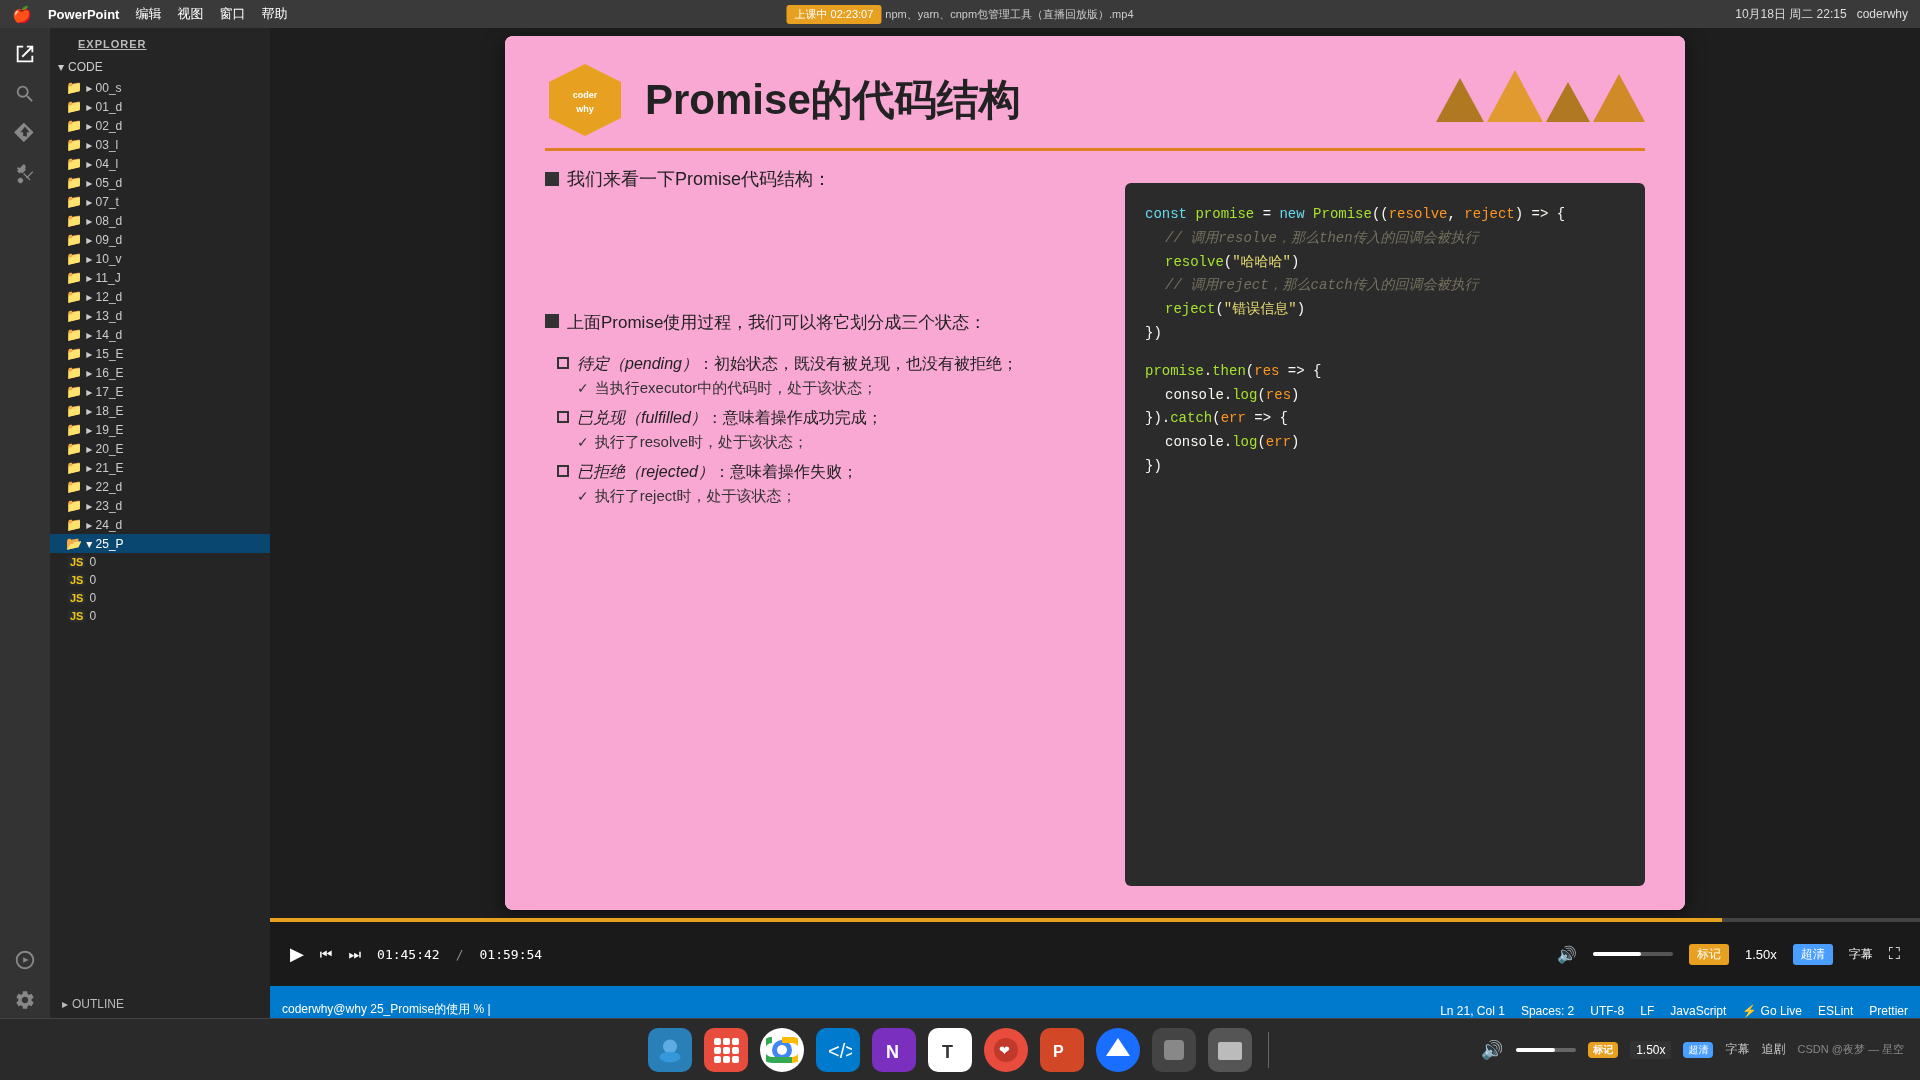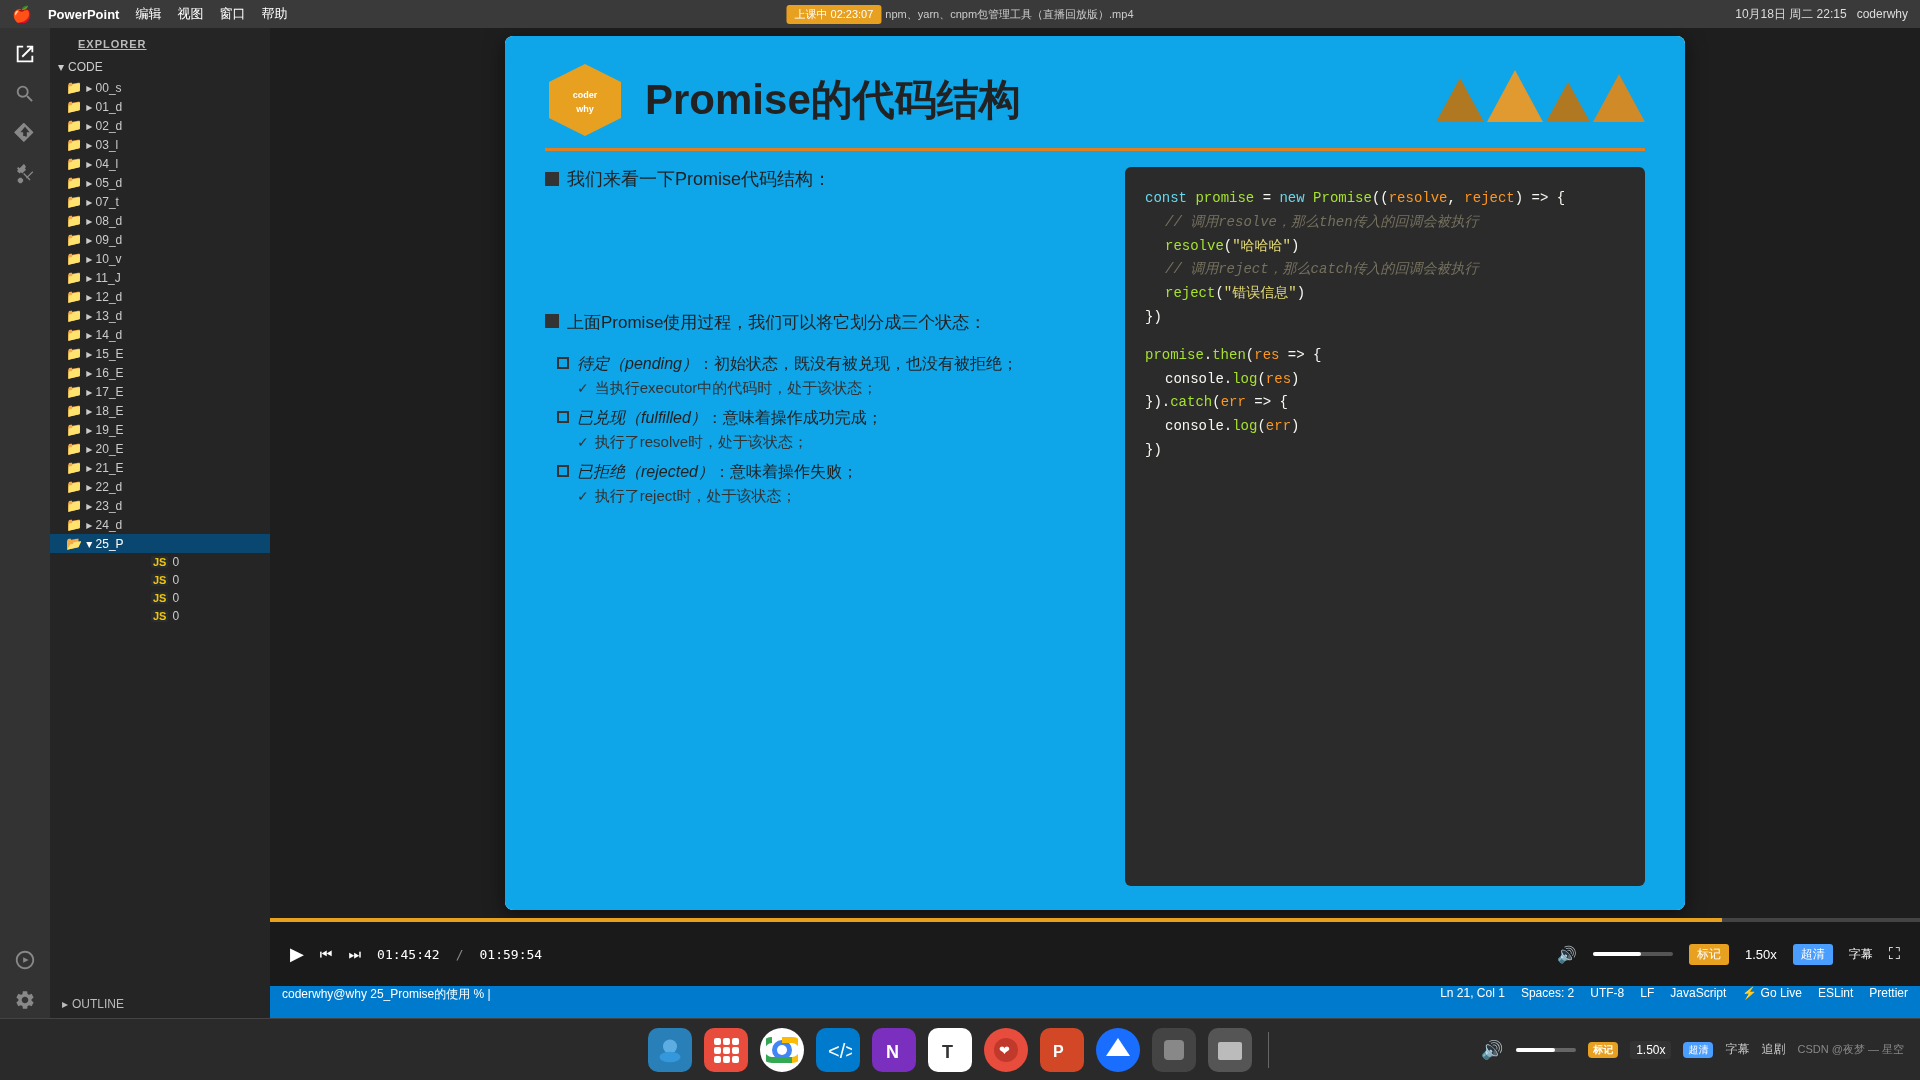--- a/index.html
+++ b/index.html
@@ -116,21 +116,21 @@
       padding: 2px 8px 2px 16px;
       color: #ccc;
       cursor: pointer;
       white-space: nowrap;
       overflow: hidden;
       text-overflow: ellipsis;
     }
     .tree-item.selected { background: #094771; color: #fff; }
     .tree-item .folder-icon { margin-right: 4px; color: #c09553; font-size: 13px; }
     .tree-item .js-icon { margin-right: 4px; color: #f1c40f; font-size: 11px; font-weight: bold; background: #2a2d2e; padding: 0 2px; border-radius: 2px; }
-    .tree-item.indent-1 { padding-left: 18px; justify-content: center; }
+    .tree-item.indent-1 { padding-left: 18px; }
 
     
     .content-area {
       flex: 1;
       display: flex;
       flex-direction: column;
       overflow: hidden;
     }
 
     
@@ -175,21 +175,21 @@
     .window-title {
       flex: 1;
       text-align: center;
       font-size: 12px;
       color: #666;
     }
 
     
     .slide-content {
       flex: 1;
-      background: #0ea5e9;
+      background: #f9a8d4;
       padding: 24px 40px;
       display: flex;
       flex-direction: column;
       overflow: hidden;
     }
 
     .slide-header {
       display: flex;
       align-items: center;
       gap: 20px;
@@ -280,20 +280,21 @@
     
     .code-block {
       width: 520px;
       background: #2b2b2b;
       border-radius: 6px;
       padding: 20px;
       font-family: 'Courier New', Courier, monospace;
       font-size: 14px;
       line-height: 1.7;
       flex-shrink: 0;
+      margin-top: 16px;
       color: #f8f8f2;
     }
     .code-line { display: flex; flex-wrap: wrap; }
     .kw { color: #66d9ef; } 
     .var-name { color: #a6e22e; } 
     .op { color: #f8f8f2; } 
     .cls { color: #a6e22e; } 
     .param { color: #fd971f; } 
     .comment { color: #75715e; font-style: italic; }
     .fn { color: #a6e22e; } 
@@ -301,21 +302,21 @@
     .method { color: #a6e22e; } 
     .obj { color: #f8f8f2; }
     .indent-1c { padding-left: 20px; }
     .blank-line { height: 14px; }
 
     
     .terminal-bar {
       height: 32px;
       background: #007acc;
       display: flex;
-      align-items: flex-start;
+      align-items: flex-end;
       padding: 0 12px;
       font-size: 12px;
       color: #fff;
       flex-shrink: 0;
     }
     .terminal-right {
       margin-left: auto;
       display: flex;
       gap: 16px;
       font-size: 12px;

